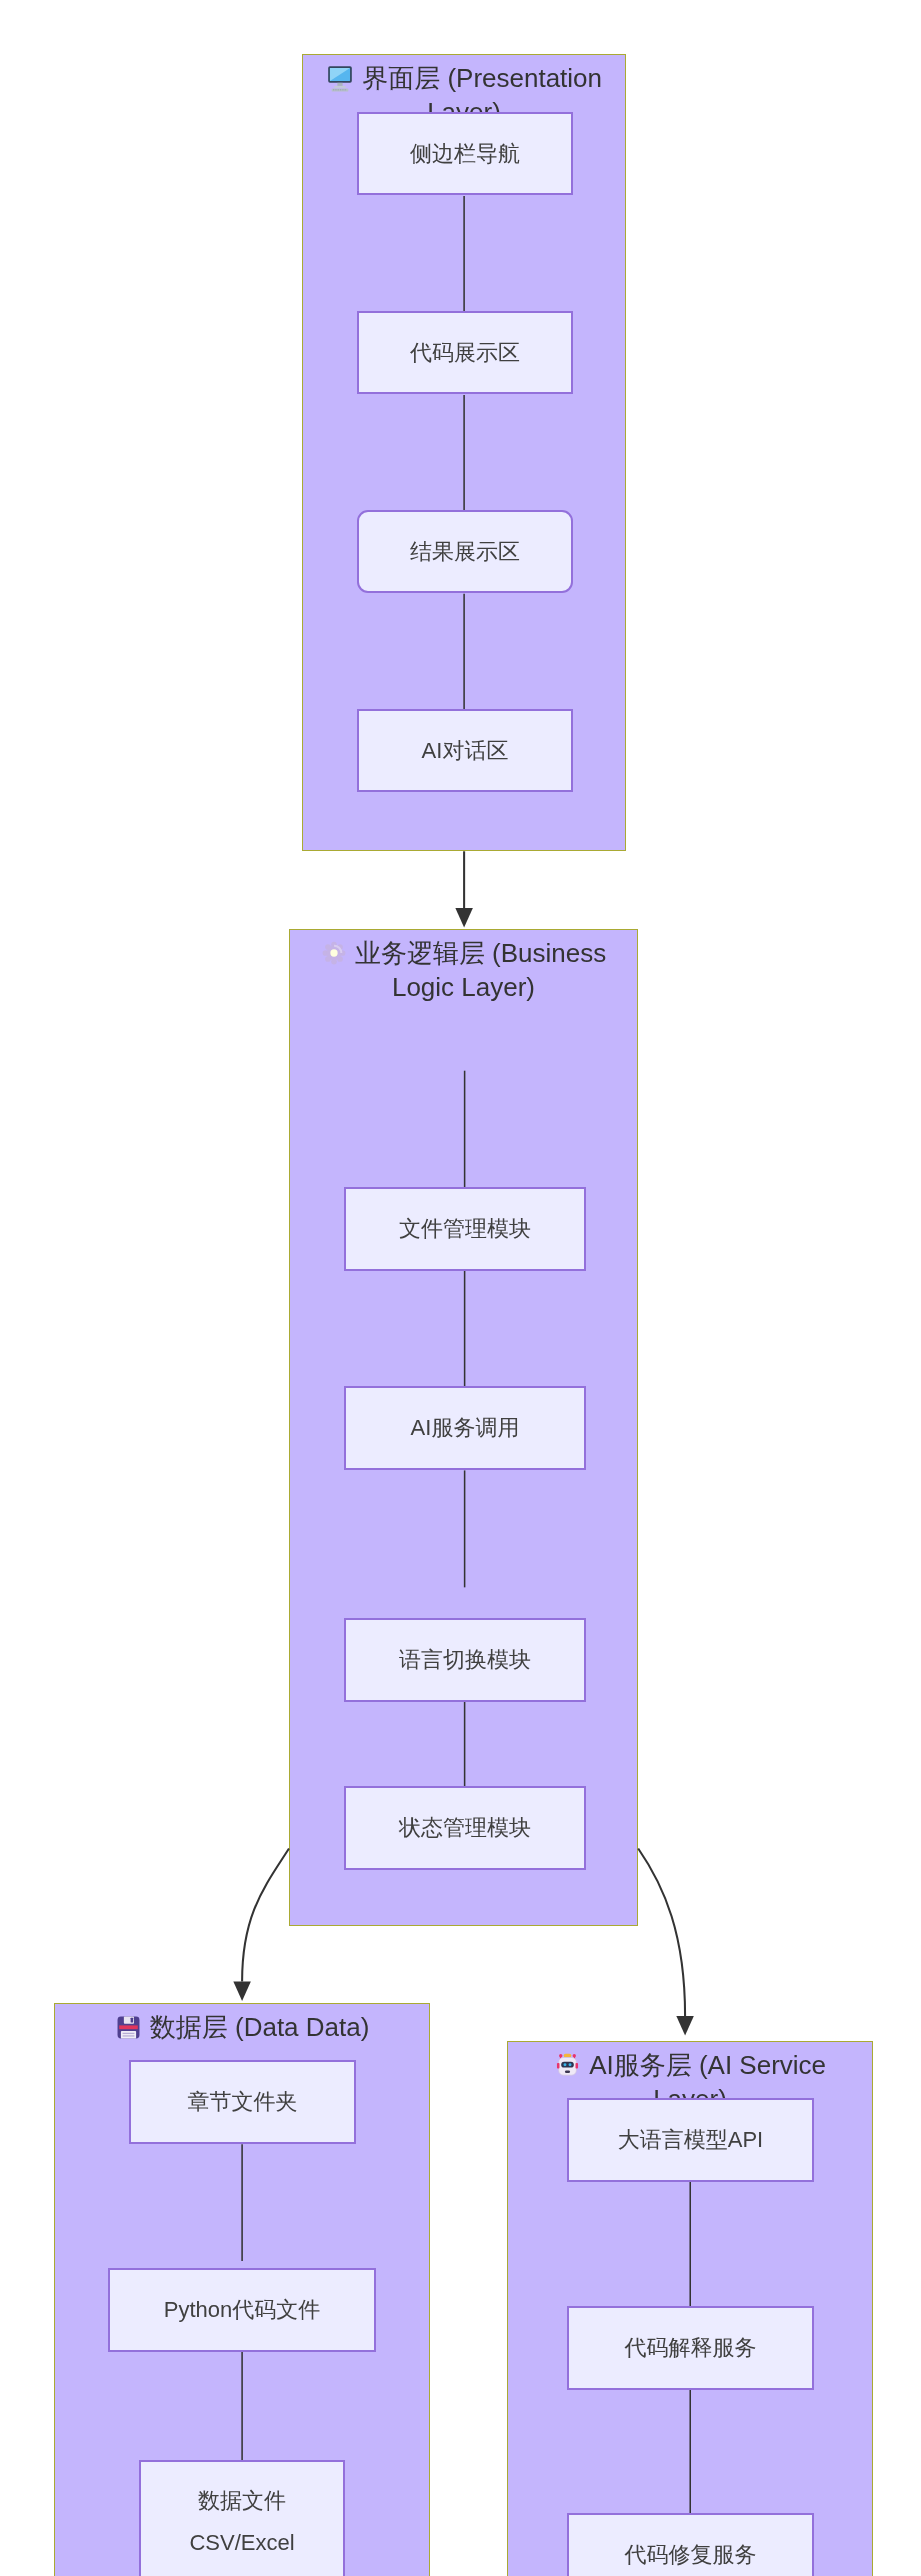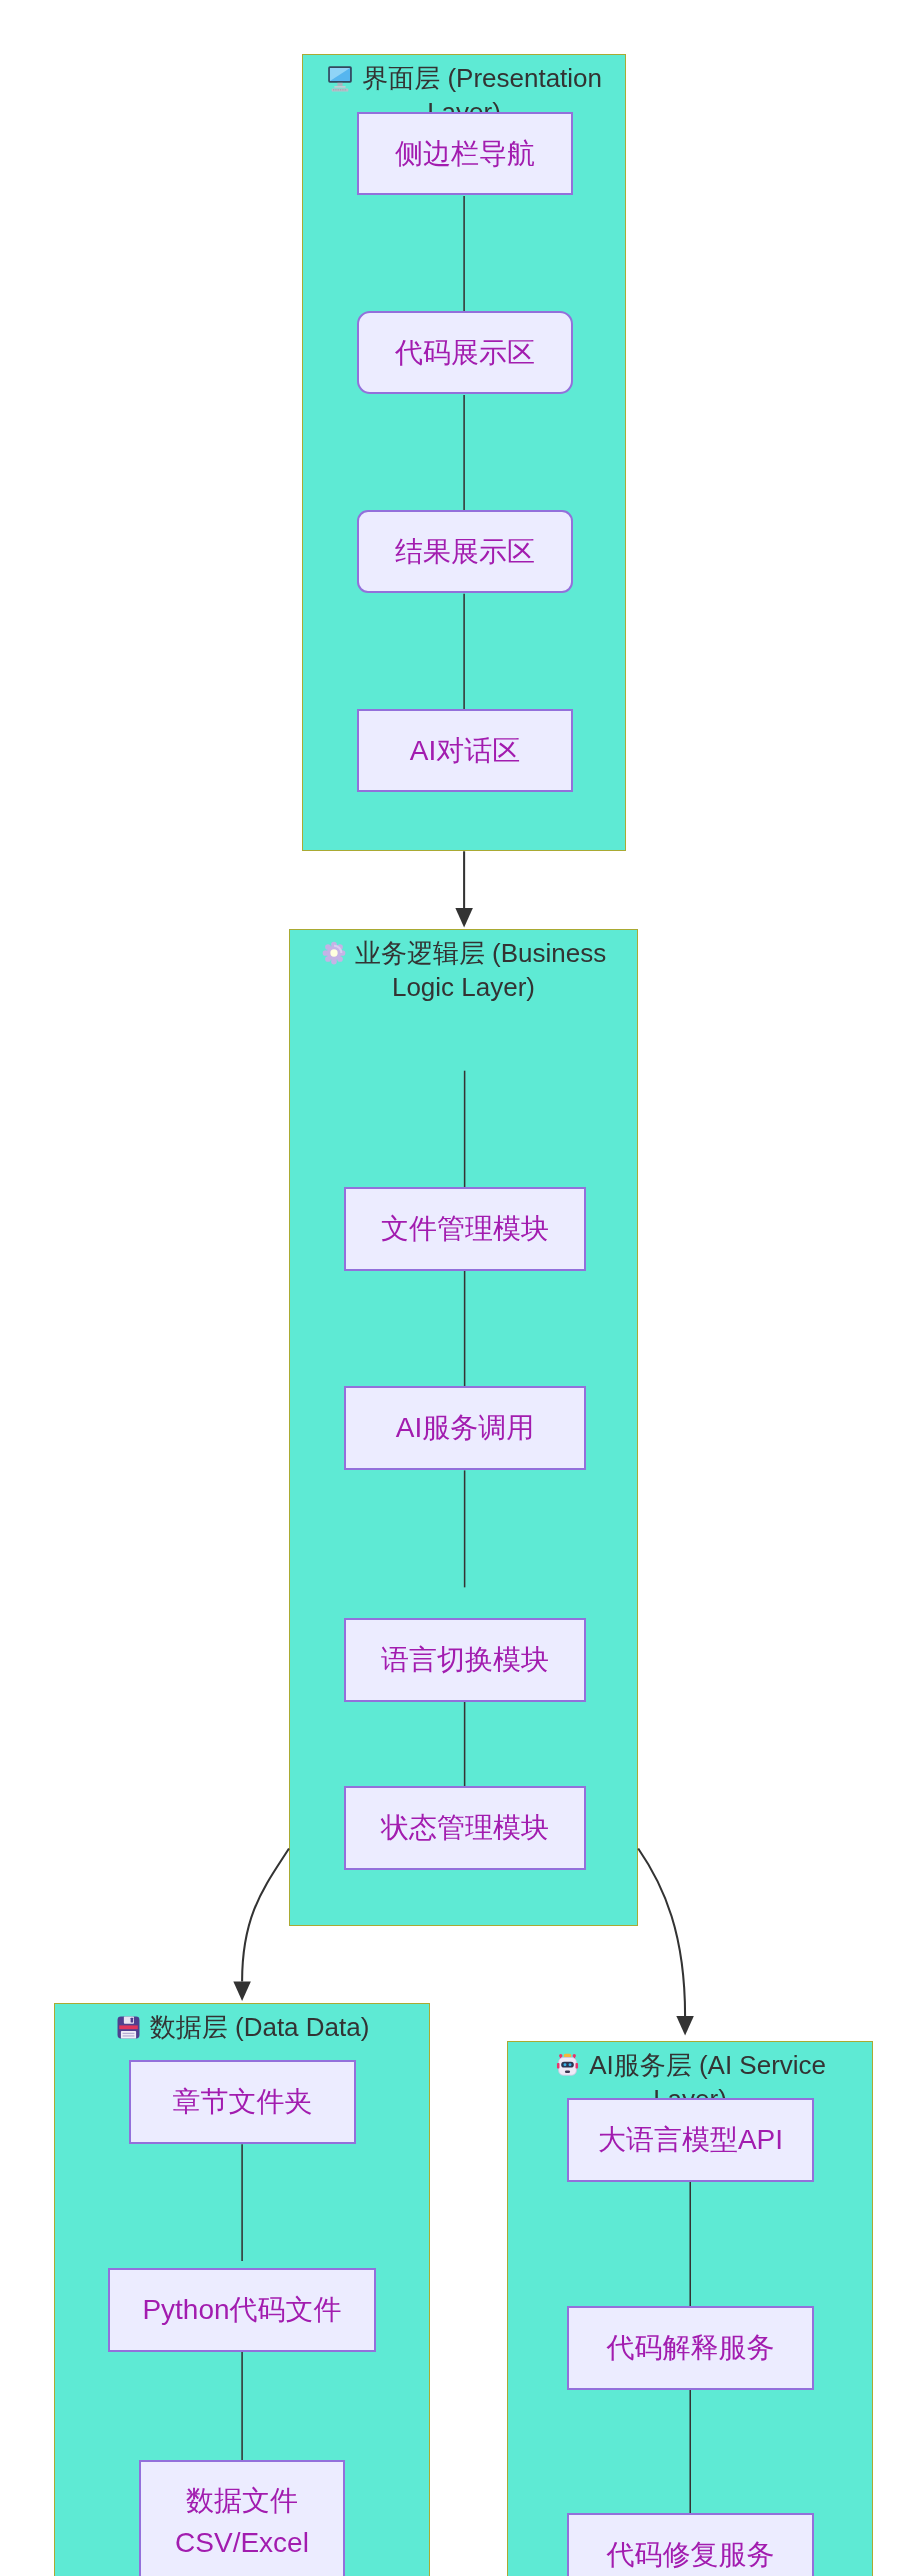--- a/index.html
+++ b/index.html
@@ -1,34 +1,34 @@
 <!DOCTYPE html>
 <html style="font-size:8.2px"><head>
 <meta charset="utf-8">
 <style>
   html,body{margin:0;padding:0;background:#ffffff;}
   .canvas{
     position:relative;width:921px;height:2929px;background:#ffffff;
     font-family:"Liberation Sans", sans-serif;color:#333333;overflow:hidden;
   }
   .cluster{
-    position:absolute;background:#5eead4;border:1.5px solid #AAAA33;box-sizing:border-box;
+    position:absolute;background:#c4b5fd;border:1.5px solid #AAAA33;box-sizing:border-box;
   }
   .cluster-title{
     position:absolute;left:0;right:0;top:6.2px;text-align:center;
     font-size:26px;line-height:34px;color:#333333;
   }
   .title-row{display:flex;align-items:center;justify-content:center;gap:8.2px;}
   .title-row svg{flex:0 0 auto;}
   .title-line2{text-align:center;font-size:26px;line-height:34px;}
   .edges{position:absolute;left:0;top:0;pointer-events:none;}
   .node{
     position:absolute;background:#ECECFF;border:2.1px solid #9370DB;box-sizing:border-box;
     display:flex;flex-direction:column;align-items:center;justify-content:center;
-    font-size:28px;line-height:42px;text-align:center;color:#a21caf;
+    font-size:22px;line-height:42px;text-align:center;color:#404040;
   }
 </style>
 </head>
 <body>
 
 <div class="canvas">
 
   <div class="cluster" style="left:302px;top:54px;width:324px;height:797px;">
     <div class="cluster-title">
       <div class="title-row">
@@ -136,21 +136,21 @@
     <path d="M561,3588 C515,3660 470,3715 470,3846" fill="none" stroke="#333333" stroke-width="4"></path>
     <polygon points="453,3846 487,3846 470,3884" fill="#333333"></polygon>
 
     <path d="M1239,3588 C1290,3662 1330,3755 1330,3913" fill="none" stroke="#333333" stroke-width="4"></path>
     <polygon points="1313,3913 1347,3913 1330,3951" fill="#333333"></polygon>
   </svg>
 
   <div class="node" style="left:357px;top:112px;width:216px;height:83px;">
     <div>侧边栏导航</div>
   </div>
-  <div class="node" style="left:357px;top:311px;width:216px;height:83px;border-radius:13px;">
+  <div class="node" style="left:357px;top:311px;width:216px;height:83px;">
     <div>代码展示区</div>
   </div>
   <div class="node" style="left:357px;top:510px;width:216px;height:83px;border-radius:11px;">
     <div>结果展示区</div>
   </div>
   <div class="node" style="left:357px;top:709px;width:216px;height:83px;">
     <div>AI对话区</div>
   </div>
 
   <div class="node" style="left:344px;top:1187px;width:242px;height:84px;">

